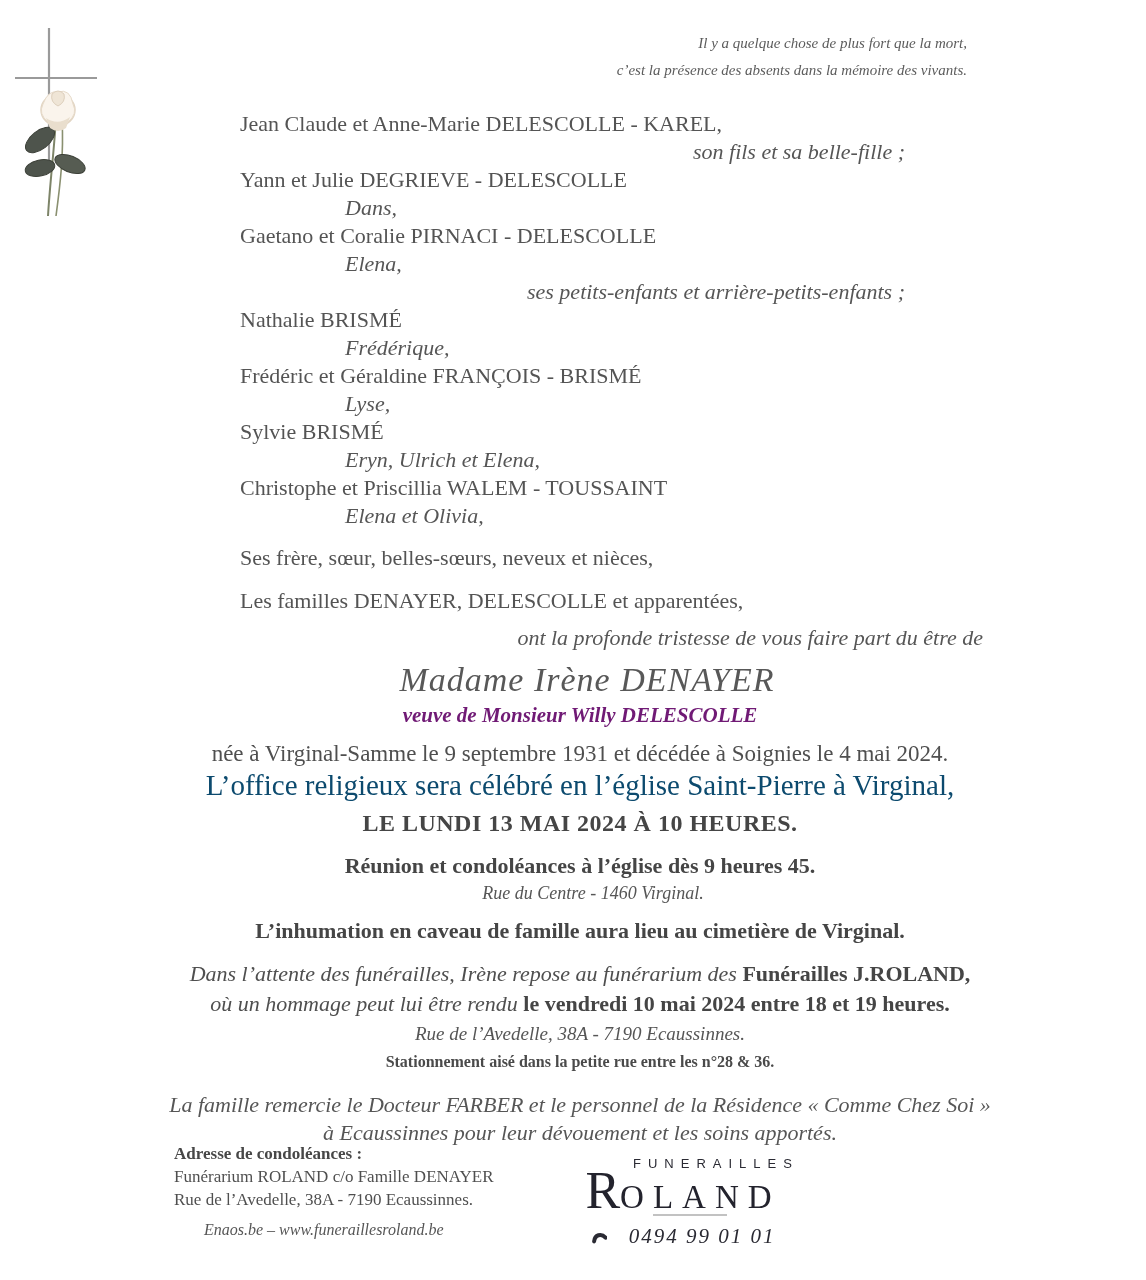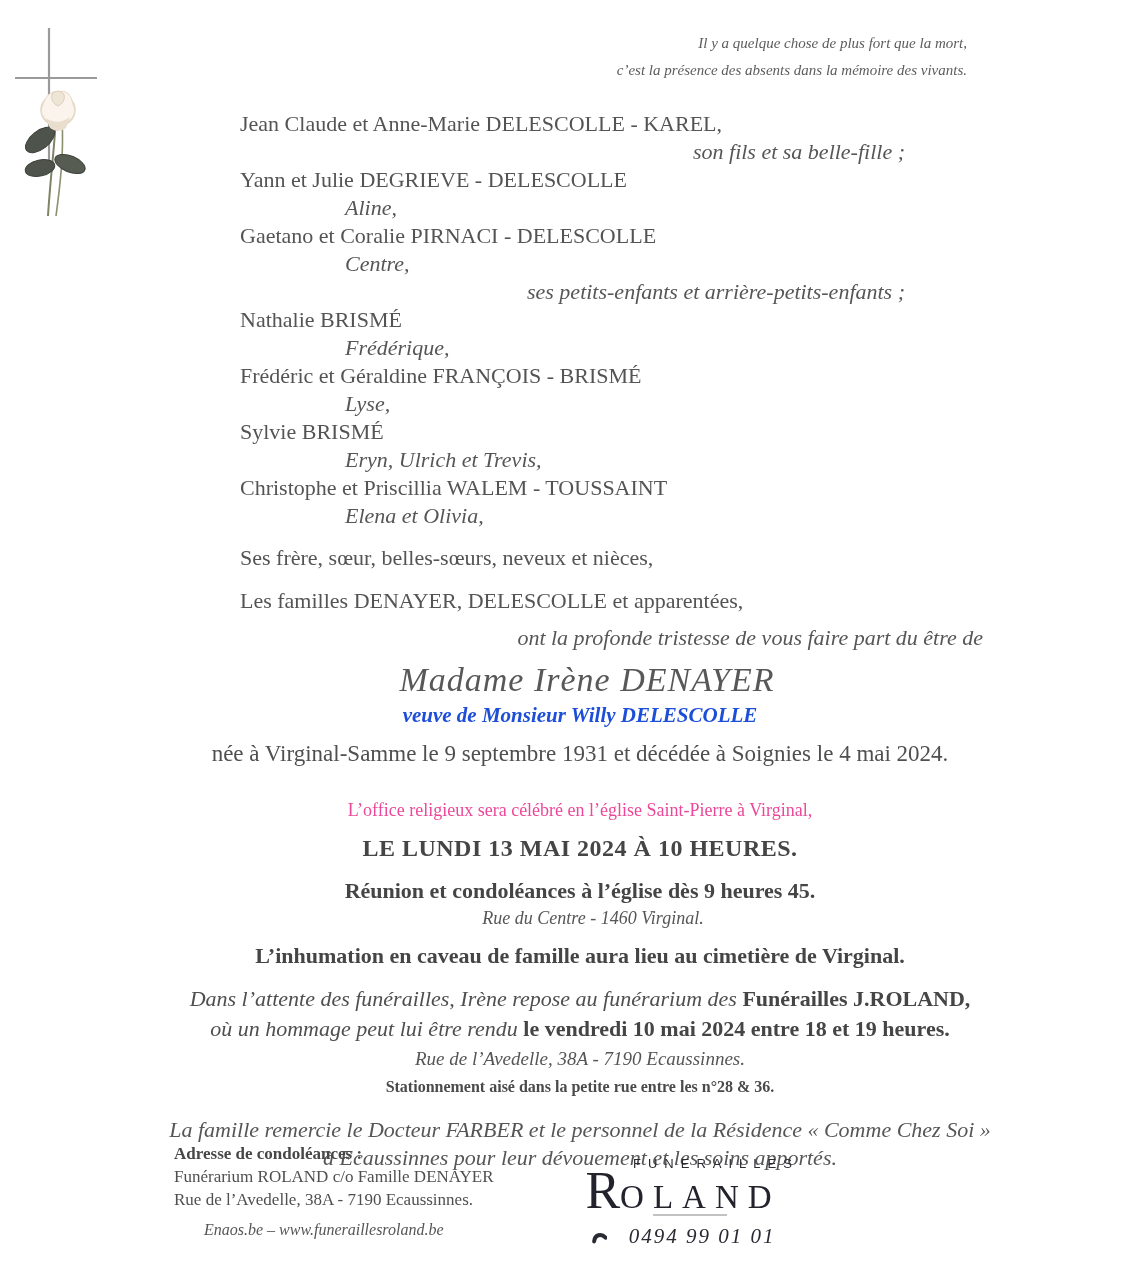--- a/index.html
+++ b/index.html
@@ -43,24 +43,24 @@
   }
   
   .centered{ text-align:center; padding-left:14px; }
   .deceased-name{
     margin-top:8px;
     font-style:italic;font-size:34px;line-height:40px;
     color:#585858;letter-spacing:1px;padding-left:28px;
   }
   .deceased-sub{
     margin-top:2px;
-    font-style:italic;font-weight:bold;font-size:21px;line-height:26px;color:#1d4ed8;
+    font-style:italic;font-weight:bold;font-size:21px;line-height:26px;color:#701a75;
   }
   .life-line{margin-top:12px;font-size:23px;line-height:28px;color:#4f4f4f;}
-  .office-line{margin-top:28px;font-size:18px;line-height:28px;color:#ec4899;}
+  .office-line{margin-top:3px;font-size:29px;line-height:28px;color:#0c4a6e;}
   .date-line{margin-top:9px;font-weight:bold;font-size:24px;line-height:30px;color:#454545;letter-spacing:0.5px;}
   .reunion-line{margin-top:14px;font-weight:bold;font-size:22px;line-height:27px;color:#454545;}
   .small-italic{margin-top:2px;font-style:italic;font-size:18px;line-height:24px;color:#565656;padding-left:40px;}
   .burial-line{margin-top:12px;font-weight:bold;font-size:22px;line-height:28px;color:#454545;}
   .mixed-line{margin-top:0;font-size:22px;line-height:30px;color:#4f4f4f;}
   .mixed-first{margin-top:14px;}
   .mixed-line .it{font-style:italic;}
   .mixed-line .bd{font-weight:bold;color:#454545;}
   .addr-italic{margin-top:3px;font-style:italic;font-size:19px;line-height:24px;color:#565656;}
   .parking-line{margin-top:5px;font-weight:bold;font-size:16px;line-height:22px;color:#4a4a4a;}
@@ -114,30 +114,30 @@
 
   <div class="quote">
     <div>Il y a quelque chose de plus fort que la mort,</div>
     <div>c’est la présence des absents dans la mémoire des vivants.</div>
   </div>
 
   <div class="family">
     <div class="line names">Jean Claude et Anne-Marie DELESCOLLE - KAREL,</div>
     <div class="line relation">son fils et sa belle-fille ;</div>
     <div class="line names">Yann et Julie DEGRIEVE - DELESCOLLE</div>
-    <div class="line child">Aline,</div>
+    <div class="line child">Dans,</div>
     <div class="line names">Gaetano et Coralie PIRNACI - DELESCOLLE</div>
-    <div class="line child">Centre,</div>
+    <div class="line child">Elena,</div>
     <div class="line relation">ses petits-enfants et arrière-petits-enfants ;</div>
     <div class="line names">Nathalie BRISMÉ</div>
     <div class="line child">Frédérique,</div>
     <div class="line names">Frédéric et Géraldine FRANÇOIS - BRISMÉ</div>
     <div class="line child">Lyse,</div>
     <div class="line names">Sylvie BRISMÉ</div>
-    <div class="line child">Eryn, Ulrich et Trevis,</div>
+    <div class="line child">Eryn, Ulrich et Elena,</div>
     <div class="line names">Christophe et Priscillia WALEM - TOUSSAINT</div>
     <div class="line child">Elena et Olivia,</div>
   </div>
 
   <div class="group-line gap-sm">Ses frère, sœur, belles-sœurs, neveux et nièces,</div>
   <div class="group-line gap-md">Les familles DENAYER, DELESCOLLE et apparentées,</div>
   <div class="intro-right">ont la profonde tristesse de vous faire part du être de</div>
 
   <div class="centered deceased-name">Madame Irène DENAYER</div>
   <div class="centered deceased-sub">veuve de Monsieur Willy DELESCOLLE</div>

